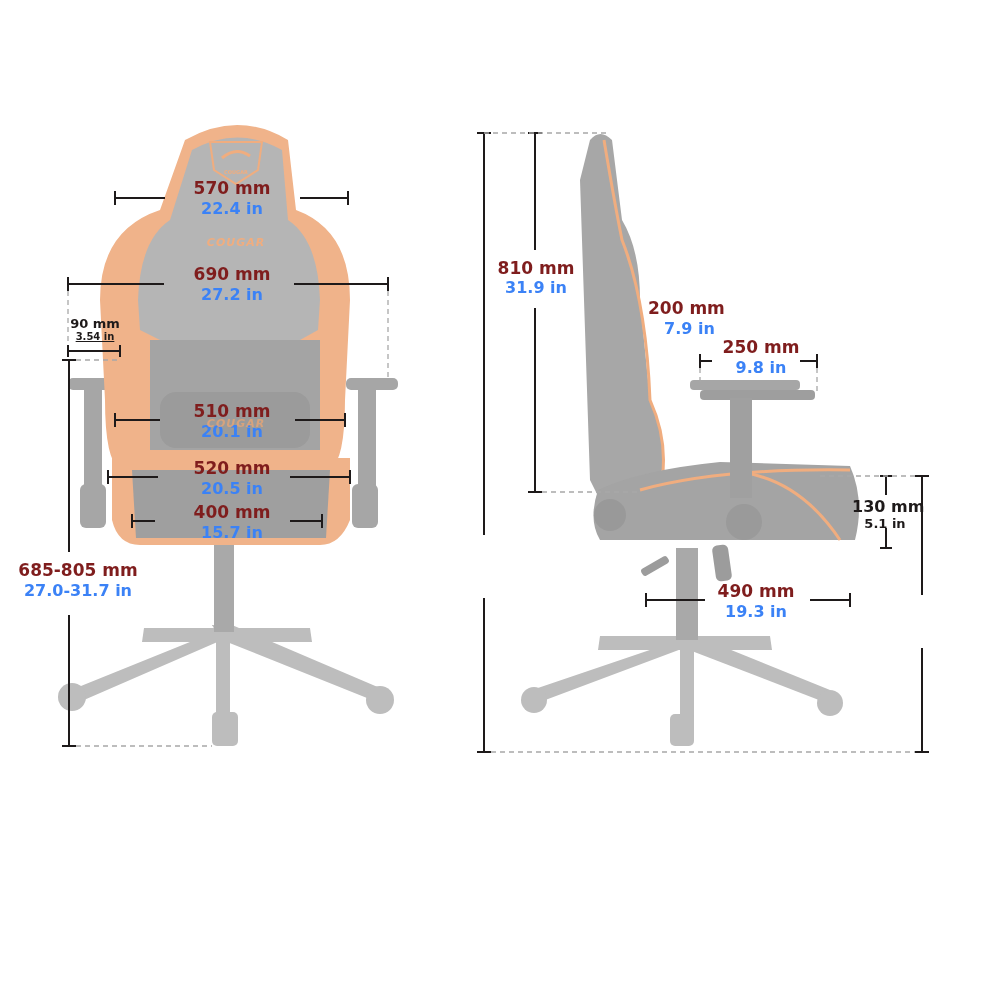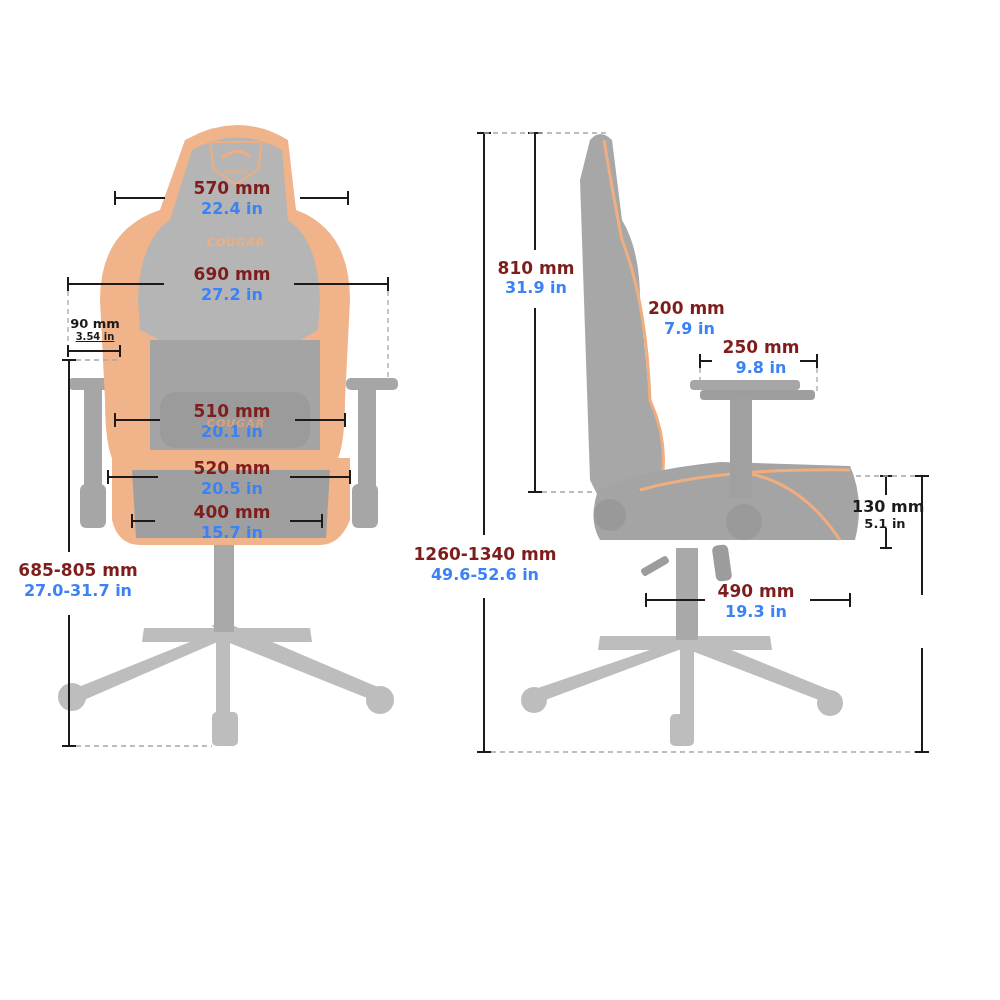--- a/index.html
+++ b/index.html
@@ -209,22 +209,18 @@
     <div class="in" style="margin-left:6px;">7.9 in</div>
   </div>
   <div class="lbl" style="left:712px;top:339px;width:98px;">
     <div class="mm">250 mm</div>
     <div class="in">9.8 in</div>
   </div>
   <div class="lbl" style="left:852px;top:499px;width:66px;">
     <div class="mm-sm">130 mm</div>
     <div class="in-sm">5.1 in</div>
   </div>
-  <div class="lbl" style="left:406px;top:546px;width:158px;">
-    <div class="mm">1260-1340 mm</div>
-    <div class="in">49.6-52.6 in</div>
-  </div>
   <div class="lbl" style="left:706px;top:583px;width:100px;">
     <div class="mm">490 mm</div>
     <div class="in">19.3 in</div>
   </div>
 
 </div>
 
 </body></html>

